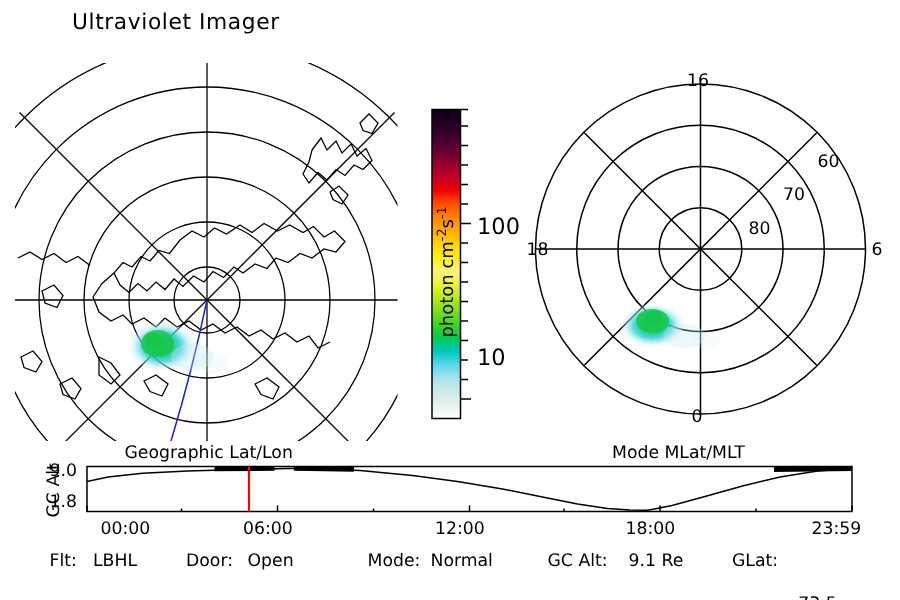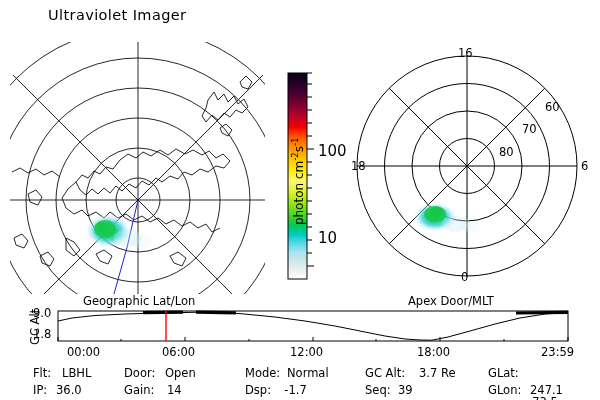--- a/index.html
+++ b/index.html
@@ -211,21 +211,21 @@
     <div class="abs plbl" style="left:245px;top:117px;">6</div>
     <div class="abs plbl" style="left:125px;top:228px;">0</div>
     <div class="abs plbl" style="left:15px;top:117px;">18</div>
 
     <div class="abs plbl" style="left:163px;top:103px;">80</div>
     <div class="abs plbl" style="left:186px;top:80px;">70</div>
     <div class="abs plbl" style="left:209px;top:58px;text-align:right;">60</div>
   </div>
 
   <div class="abs plbl" style="left:63px;top:294px;margin-left:20px;">Geographic Lat/Lon</div>
-  <div class="abs plbl" style="left:408px;top:294px;">Apex Door/MLT</div>
+  <div class="abs plbl" style="left:408px;top:294px;">Mode MLat/MLT</div>
 
   <div class="abs" style="left:0px;top:300px;">
     <svg width="600" height="46" viewBox="0 0 600 46">
       <rect x="58" y="11" width="510" height="30" class="frame"></rect>
       <g class="tick">
         <line x1="58" y1="41" x2="58" y2="37"></line>
         <line x1="185" y1="41" x2="185" y2="37"></line>
         <line x1="313" y1="41" x2="313" y2="37"></line>
         <line x1="440" y1="41" x2="440" y2="37"></line>
         <line x1="568" y1="41" x2="568" y2="37"></line>
@@ -263,31 +263,19 @@
 
   <div class="abs" style="left:0px;top:366px;width:600px;">
     <div style="position:relative;height:15px;">
       <span class="abs ftr" style="left:33px;">Flt:</span>
       <span class="abs ftr" style="left:62px;">LBHL</span>
       <span class="abs ftr" style="left:124px;">Door:</span>
       <span class="abs ftr" style="left:165px;">Open</span>
       <span class="abs ftr" style="left:245px;">Mode:</span>
       <span class="abs ftr" style="left:287px;">Normal</span>
       <span class="abs ftr" style="left:365px;">GC Alt:</span>
-      <span class="abs ftr" style="left:419px;">3.7 Re</span>
+      <span class="abs ftr" style="left:419px;">9.1 Re</span>
       <span class="abs ftr" style="left:488px;">GLat:</span>
       <span class="abs ftr" style="left:528px;margin-top:29px;">-73.5</span>
     </div>
-    <div style="position:relative;height:15px;margin-top:2px;">
-      <span class="abs ftr" style="left:33px;">IP:</span>
-      <span class="abs ftr" style="left:56px;">36.0</span>
-      <span class="abs ftr" style="left:124px;">Gain:</span>
-      <span class="abs ftr" style="left:167px;">14</span>
-      <span class="abs ftr" style="left:245px;">Dsp:</span>
-      <span class="abs ftr" style="left:277px;">  -1.7</span>
-      <span class="abs ftr" style="left:365px;">Seq:</span>
-      <span class="abs ftr" style="left:398px;">39</span>
-      <span class="abs ftr" style="left:488px;">GLon:</span>
-      <span class="abs ftr" style="left:530px;">247.1</span>
-    </div>
   </div>
 
 </div>
 
 </body></html>

